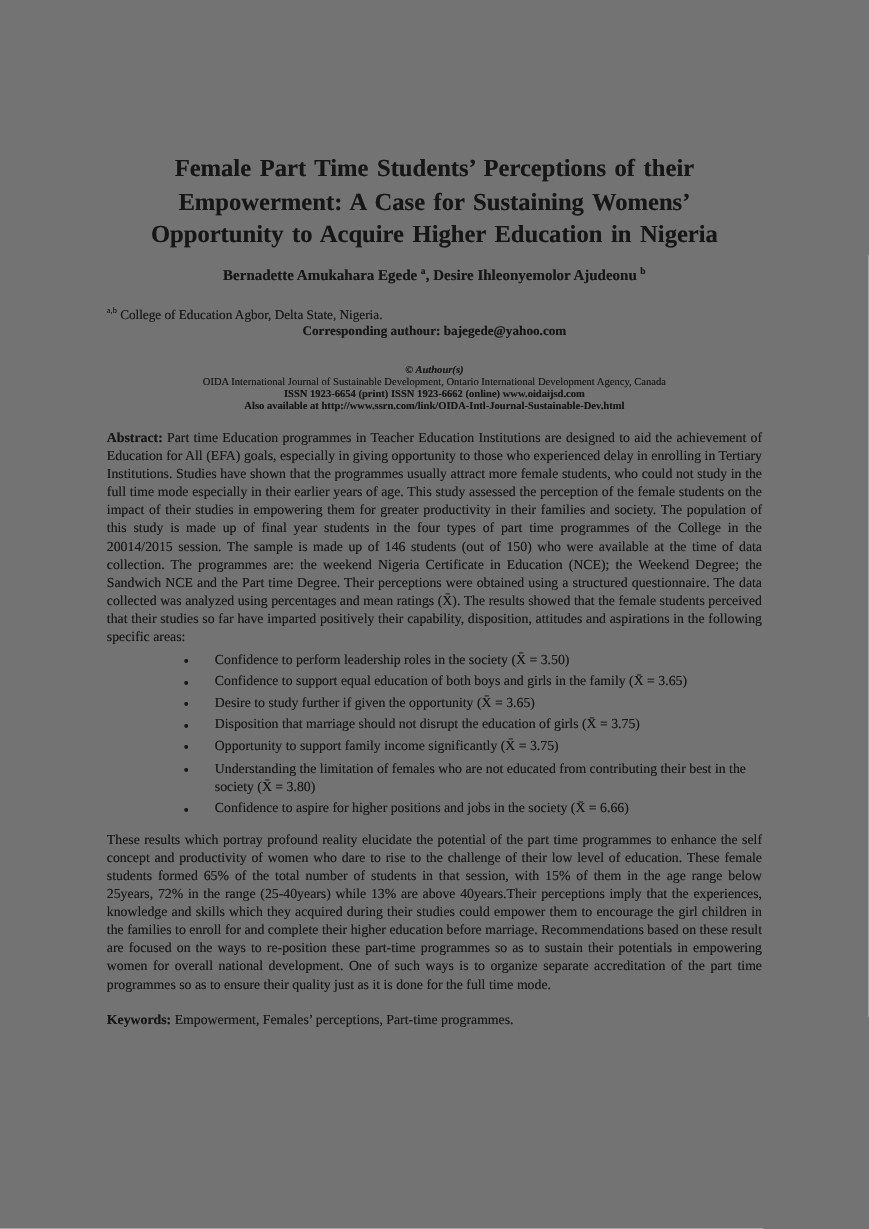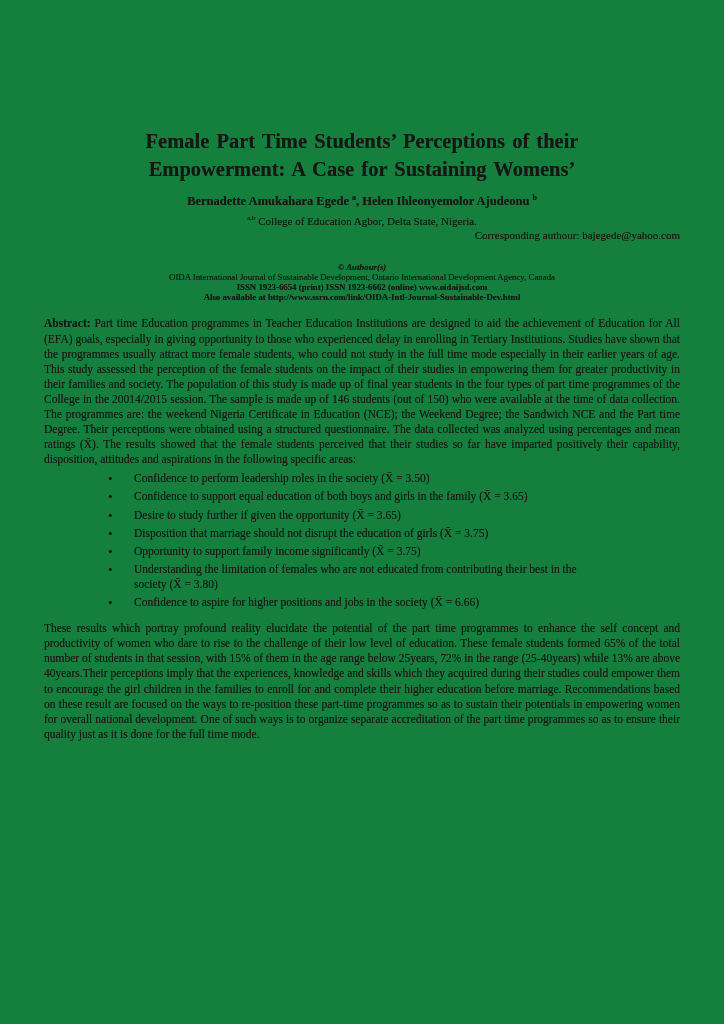--- a/index.html
+++ b/index.html
@@ -4,26 +4,26 @@
 <style>
   html, body {
     margin: 0;
     padding: 0;
     background: #ffffff;
   }
   .page {
     position: relative;
     width: 724px;
     height: 1024px;
-    background: #15803d;
+    background: #737373;
     overflow: hidden;
     font-family: "Liberation Serif", "DejaVu Serif", serif;
     color: #161616;
     box-sizing: border-box;
-    padding: 0 44px;
+    padding: 0 89px;
     text-shadow: 0 0 0.4px rgba(20,20,20,0.55);
   }
   .title {
     margin: 128px 0 0 0;
     text-align: center;
     font-size: 20.5px;
     line-height: 27.5px;
     font-weight: bold;
     word-spacing: 2px;
   }
@@ -32,31 +32,31 @@
     margin-top: 10px;
     text-align: center;
     font-size: 12.5px;
     font-weight: bold;
   }
   .authors sup {
     font-size: 8px;
     margin-left: 3px;
   }
   .affil {
-    margin-top: 3px;
-    text-align: center;
+    margin-top: 16px;
     font-size: 11px;
     line-height: 13px;
   }
   .affil sup { font-size: 7px; }
   .correspond {
     margin-top: 1px;
-    text-align: right;
+    text-align: center;
     font-size: 11px;
     line-height: 13px;
+    font-weight: bold;
   }
   .imprint {
     margin-top: 21px;
     text-align: center;
     font-size: 8.8px;
     line-height: 9.9px;
   }
   .imprint .copyright {
     font-style: italic;
     font-weight: bold;
@@ -94,23 +94,24 @@
   b { font-weight: bold; }
 </style>
 </head>
 <body>
 
 <div class="page">
 
   <h1 class="title">
     <span class="tl">Female Part Time Students’ Perceptions of their</span>
     <span class="tl">Empowerment:  A Case for Sustaining Womens’</span>
+    <span class="tl">Opportunity to Acquire Higher Education in Nigeria</span>
   </h1>
 
-  <div class="authors"><span>Bernadette Amukahara Egede</span><sup>a</sup><span>, </span><span>Helen Ihleonyemolor Ajudeonu</span><sup>b</sup></div>
+  <div class="authors"><span>Bernadette Amukahara Egede</span><sup>a</sup><span>, </span><span>Desire Ihleonyemolor Ajudeonu</span><sup>b</sup></div>
 
   <div class="affil"><sup>a,b</sup> <span>College of Education Agbor, Delta State, Nigeria.</span></div>
 
   <div class="correspond">Corresponding authour:  bajegede@yahoo.com</div>
 
   <div class="imprint">
     <div class="copyright">© Authour(s)</div>
     <div>OIDA International Journal of Sustainable Development, Ontario International Development Agency, Canada</div>
     <div class="bold">ISSN 1923-6654 (print) ISSN 1923-6662 (online) www.oidaijsd.com</div>
     <div class="bold">Also available at http://www.ssrn.com/link/OIDA-Intl-Journal-Sustainable-Dev.html</div>
@@ -123,14 +124,15 @@
     <li>Confidence to support equal education of both boys and girls in the family (X̄ = 3.65)</li>
     <li>Desire to study further if given the opportunity (X̄ = 3.65)</li>
     <li>Disposition that marriage should not disrupt the education of girls (X̄ = 3.75)</li>
     <li>Opportunity to support family income significantly (X̄ = 3.75)</li>
     <li>Understanding the limitation of females who are not educated from contributing their best in the society (X̄ = 3.80)</li>
     <li>Confidence to aspire for higher positions and jobs in the society (X̄ = 6.66)</li>
   </ul>
 
   <p class="body-para">These results which portray profound reality elucidate the potential of the part time programmes to enhance the self concept and productivity of women who dare to rise to the challenge of their low level of education. These female students formed 65% of the total number of students in that session, with 15% of them in the age range below 25years, 72% in the range (25-40years) while 13% are above 40years.Their perceptions imply that the experiences, knowledge and skills which they acquired during their studies could empower them to encourage the girl children in the families to enroll for and complete their higher education before marriage. Recommendations based on these result are focused on the ways to re-position these part-time programmes so as to sustain their potentials in empowering women for overall national development. One of such ways is to organize separate accreditation of the part time programmes so as to ensure their quality just as it is done for the full time mode.</p>
 
+  <p class="keywords"><b>Keywords:</b><span> Empowerment, Females’ perceptions, Part-time programmes.</span></p>
 
 </div>
 
 </body></html>

